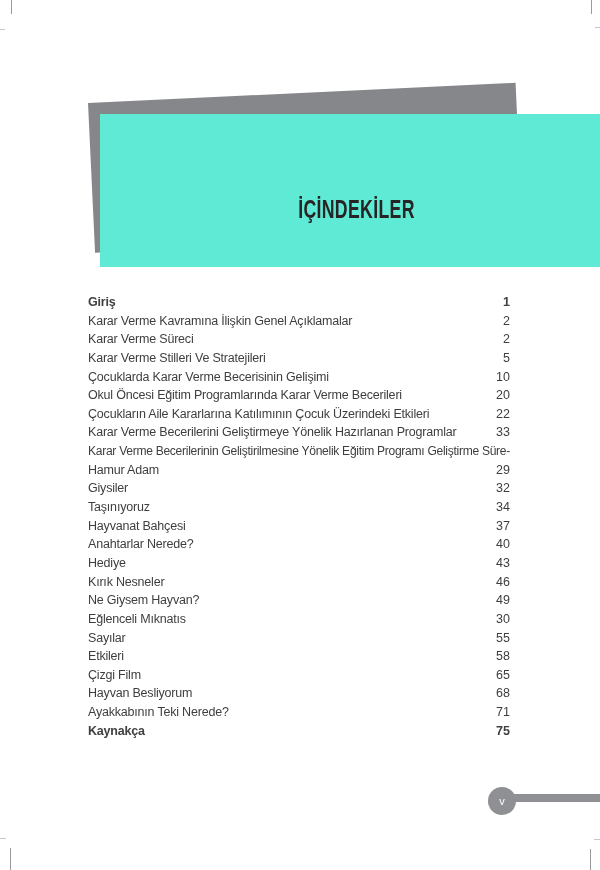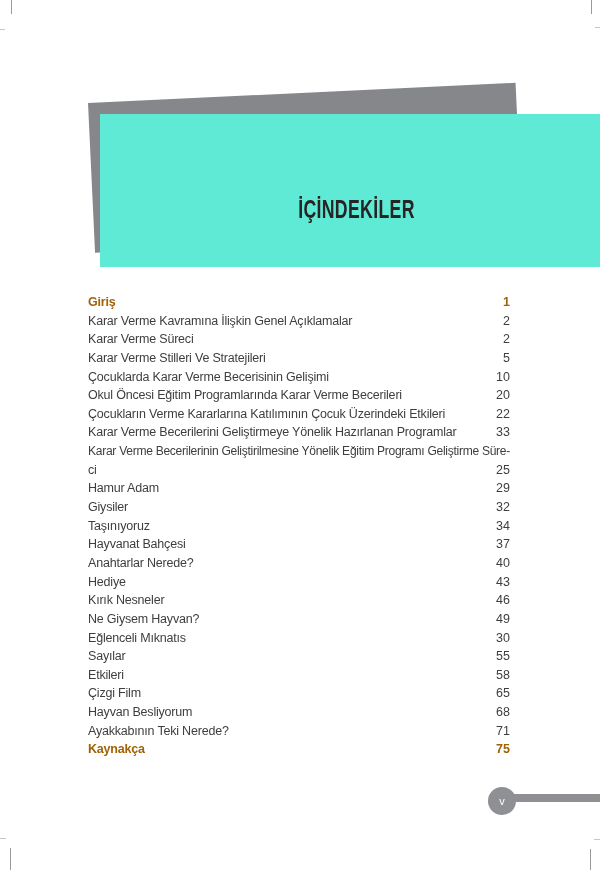--- a/index.html
+++ b/index.html
@@ -27,21 +27,21 @@
     position: absolute; left: 88px; top: 293px; width: 422px;
     font-size: 12.5px; color: #3e3e40;
   }
   .toc-row { position: relative; height: 18.65px; line-height: 18.65px; }
   .toc-row .label, .line1 {
     display: inline-block; white-space: nowrap; letter-spacing: -0.2px;
     transform-origin: 0 50%;
   }
   .line1 { height: 18.65px; line-height: 18.65px; letter-spacing: -0.3px; }
   .toc-row .num { position: absolute; right: 0; top: 0; }
-  .bold { font-weight: bold; color: #a16207; }
+  .bold { font-weight: bold; color: #404040; }
 
   
   .footer-bar { position: absolute; left: 501px; top: 794px; width: 99px; height: 8px; background: #8e9093; }
   .footer-circle {
     position: absolute; left: 488px; top: 787px; width: 28px; height: 28px;
     border-radius: 50%; background: #8e9093; color: #ffffff;
     display: flex; align-items: center; justify-content: center;
     font-size: 11px; line-height: 11px;
   }
 
@@ -59,23 +59,23 @@
     <h1 class="title">İÇİNDEKİLER</h1>
   </div>
 
   <div class="toc" id="toc">
       <div class="toc-row bold"><span class="label">Giriş</span><span class="num">1</span></div>
       <div class="toc-row"><span class="label">Karar Verme Kavramına İlişkin Genel Açıklamalar</span><span class="num">2</span></div>
       <div class="toc-row"><span class="label">Karar Verme Süreci</span><span class="num">2</span></div>
       <div class="toc-row"><span class="label">Karar Verme Stilleri Ve Stratejileri</span><span class="num">5</span></div>
       <div class="toc-row"><span class="label">Çocuklarda Karar Verme Becerisinin Gelişimi</span><span class="num">10</span></div>
       <div class="toc-row"><span class="label">Okul Öncesi Eğitim Programlarında Karar Verme Becerileri</span><span class="num">20</span></div>
-      <div class="toc-row"><span class="label">Çocukların Verme Kararlarına Katılımının Çocuk Üzerindeki Etkileri</span><span class="num">22</span></div>
+      <div class="toc-row"><span class="label">Çocukların Aile Kararlarına Katılımının Çocuk Üzerindeki Etkileri</span><span class="num">22</span></div>
       <div class="toc-row"><span class="label">Karar Verme Becerilerini Geliştirmeye Yönelik Hazırlanan Programlar</span><span class="num">33</span></div>
-      <div class="toc-wrap"><div class="line1 label" style="transform: scaleX(0.966055);">Karar Verme Becerilerinin Geliştirilmesine Yönelik Eğitim Programı Geliştirme Süre-</div><div class="toc-row"><span class="label">ci</span><span class="num">25</span></div></div>
+      <div class="toc-wrap"><div class="line1 label" style="transform: scaleX(0.966055);">Karar Verme Becerilerinin Geliştirilmesine Yönelik Eğitim Programı Geliştirme Süre-</div></div>
       <div class="toc-row"><span class="label">Hamur Adam</span><span class="num">29</span></div>
       <div class="toc-row"><span class="label">Giysiler</span><span class="num">32</span></div>
       <div class="toc-row"><span class="label">Taşınıyoruz</span><span class="num">34</span></div>
       <div class="toc-row"><span class="label">Hayvanat Bahçesi</span><span class="num">37</span></div>
       <div class="toc-row"><span class="label">Anahtarlar Nerede?</span><span class="num">40</span></div>
       <div class="toc-row"><span class="label">Hediye</span><span class="num">43</span></div>
       <div class="toc-row"><span class="label">Kırık Nesneler</span><span class="num">46</span></div>
       <div class="toc-row"><span class="label">Ne Giysem Hayvan?</span><span class="num">49</span></div>
       <div class="toc-row"><span class="label">Eğlenceli Mıknatıs</span><span class="num">30</span></div>
       <div class="toc-row"><span class="label">Sayılar</span><span class="num">55</span></div>

